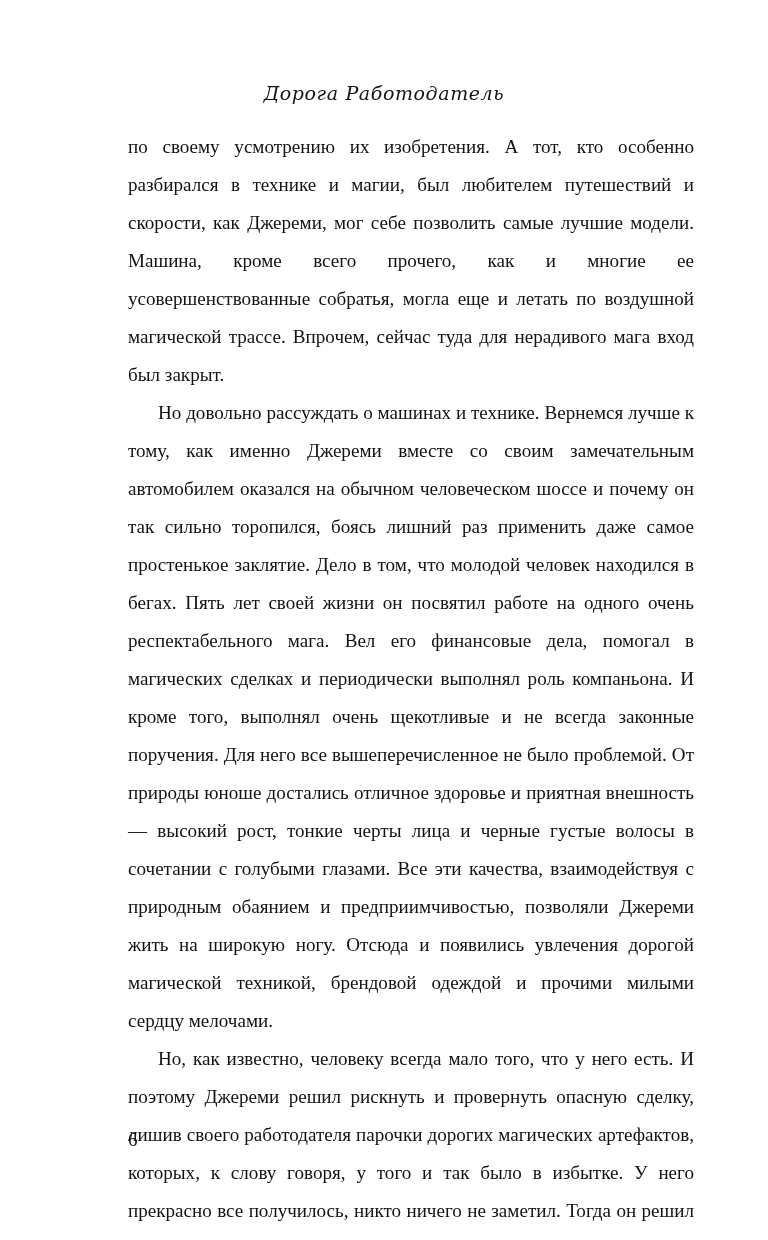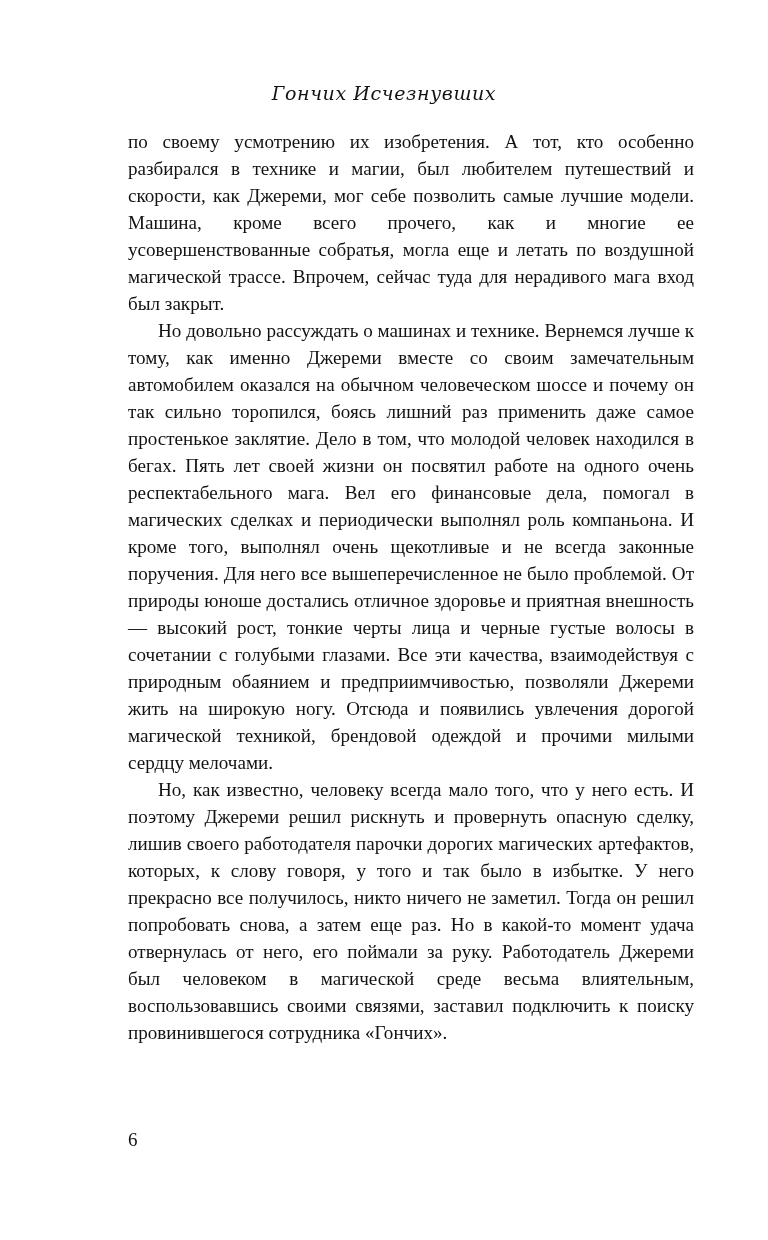--- a/index.html
+++ b/index.html
@@ -38,21 +38,21 @@
     left: 128px;
     top: 128px;
     width: 566px;
   }
 
   .para {
     margin: 0;
     text-align: justify;
     text-justify: inter-word;
     font-size: 19.1px;
-    line-height: 27px;
+    line-height: 38px;
     color: #121212;
     text-indent: 30px;
     hyphens: manual;
     -webkit-hyphens: manual;
   }
   .para.no-indent {
     text-indent: 0;
   }
   
   .para:after {
@@ -72,21 +72,21 @@
     font-size: 19px;
     line-height: 24px;
     color: #121212;
   }
 </style>
 </head>
 <body>
 
 <div class="page">
 
-  <div class="running-head">Гончих Исчезнувших</div>
+  <div class="running-head">Дорога Работодатель</div>
 
   <div class="text-block">
     <p class="para no-indent flush">по своему усмотрению их изобретения. А тот, кто особенно разбирался в технике и магии, был любителем путешествий и скорости, как Джереми, мог себе позволить самые лучшие модели. Машина, кроме всего прочего, как и многие ее усовершенствованные собратья, могла еще и летать по воздушной магической трассе. Впрочем, сейчас туда для нерадивого мага вход был закрыт.</p>
     <p class="para flush">Но довольно рассуждать о машинах и технике. Вернемся лучше к тому, как именно Джереми вместе со своим замечательным автомобилем оказался на обычном человеческом шоссе и почему он так сильно торопился, боясь лишний раз применить даже самое простенькое заклятие. Дело в том, что молодой человек находился в бегах. Пять лет своей жизни он посвятил работе на одного очень респектабельного мага. Вел его финансовые дела, помогал в магических сделках и периодически выполнял роль компаньона. И кроме того, выполнял очень щекотливые и не всегда законные поручения. Для него все вышеперечисленное не было проблемой. От природы юноше достались отличное здоровье и приятная внешность — высокий рост, тонкие черты лица и черные густые волосы в сочетании с голубыми глазами. Все эти качества, взаимодействуя с природным обаянием и предприимчивостью, позволяли Джереми жить на широкую ногу. Отсюда и появились увлечения дорогой магической техникой, брендовой одеждой и прочими милыми сердцу мелочами.</p>
     <p class="para flush">Но, как известно, человеку всегда мало того, что у него есть. И поэтому Джереми решил рискнуть и провернуть опасную сделку, лишив своего работодателя парочки дорогих магических артефактов, которых, к слову говоря, у того и так было в избытке. У него прекрасно все получилось, никто ничего не заметил. Тогда он решил попробовать снова, а затем еще раз. Но в какой-то момент удача отвернулась от него, его поймали за руку. Работодатель Джереми был человеком в магической среде весьма влиятельным, воспользовавшись своими связями, заставил подключить к поиску провинившегося сотрудника «Гончих».</p>
   </div>
 
   <div class="folio">6</div>
 
 </div>

